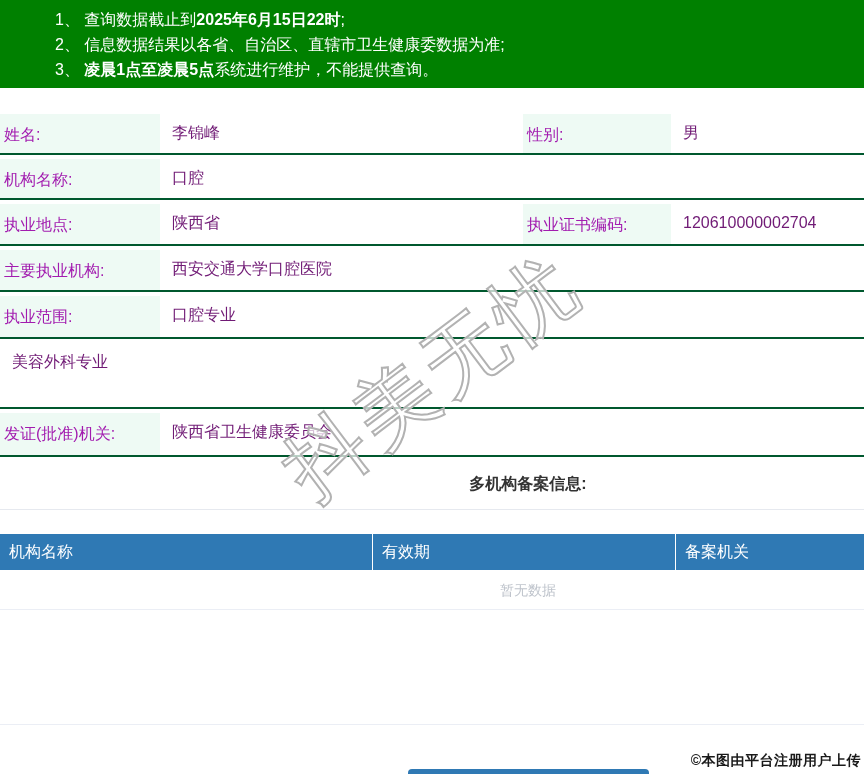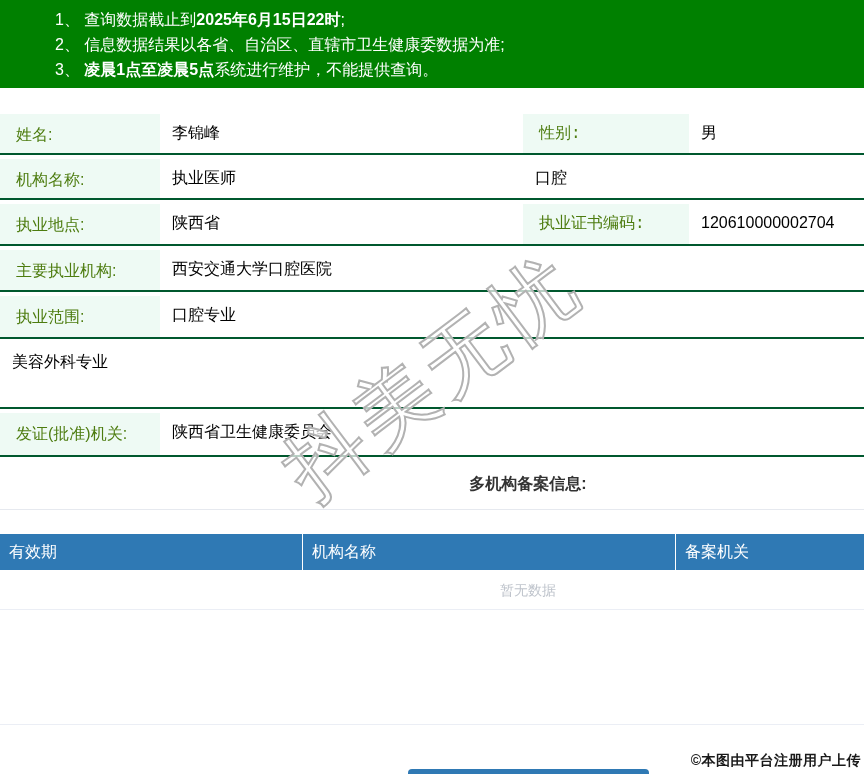--- a/index.html
+++ b/index.html
@@ -16,26 +16,26 @@
   .notice-line { color:#fff; font-size:16px; line-height:25px; font-weight:normal; }
   .notice-line .seg-bold { font-weight:bold;margin-top:36px; }
 
   .gap-top { height:22px; }
 
   
   .ptable .prow { display:flex; border-bottom:2px solid #00582e; }
   .prow.h45 { height:45px; } .prow.h46 { height:46px; }
   .prow.h47 { height:47px; } .prow.h48 { height:48px; } .prow.h70 { height:70px; }
   .lbl {
-    background:#eefaf4; margin-top:4px; padding:9px 28px 0 16px;
-    font-size:16px; line-height:23px; color:#4d7c0f;
+    background:#eefaf4; margin-top:4px; padding:9px 28px 0 4px;
+    font-size:16px; line-height:23px; color:#a21caf;
   }
   .lbl1 { width:160px; }
-  .lbl2 { width:166px;font-family:Liberation Mono, monospace; }
-  .val  { padding:13px 0 0 12px; font-size:16px; line-height:20px; color:#000000; }
+  .lbl2 { width:148px; }
+  .val  { padding:13px 0 0 12px; font-size:16px; line-height:20px; color:#701a75; }
   .val1 { width:363px; }
   .valwide, .val2 { flex:1; }
 
   
   .section-title {
     height:53px; padding-top:17px; text-align:center;
     font-size:16px; font-weight:bold; color:#333;
     border-bottom:1px solid #e6e9ef;
   }
   .gap-mid { height:24px; }
@@ -90,21 +90,20 @@
 
     <div class="ptable">
       <div class="prow h45">
         <div class="lbl lbl1">姓名:</div>
         <div class="val val1">李锦峰</div>
         <div class="lbl lbl2">性别:</div>
         <div class="val val2">男</div>
       </div>
       <div class="prow h45">
         <div class="lbl lbl1">机构名称:</div>
-        <div class="val val1">执业医师</div>
         <div class="val val2">口腔</div>
       </div>
       <div class="prow h46">
         <div class="lbl lbl1">执业地点:</div>
         <div class="val val1">陕西省</div>
         <div class="lbl lbl2">执业证书编码:</div>
         <div class="val val2">120610000002704</div>
       </div>
       <div class="prow h46">
         <div class="lbl lbl1">主要执业机构:</div>
@@ -121,22 +120,22 @@
         <div class="lbl lbl1">发证(批准)机关:</div>
         <div class="val valwide">陕西省卫生健康委员会</div>
       </div>
     </div>
 
     <div class="section-title">多机构备案信息:</div>
 
     <div class="gap-mid"></div>
 
     <div class="thead">
+      <div class="th th1">机构名称</div>
       <div class="th th2">有效期</div>
-      <div class="th th1">机构名称</div>
       <div class="th th3">备案机关</div>
     </div>
     <div class="empty-row">暂无数据</div>
     <div class="spacer"></div>
 
     <div class="btn-row">
       <button class="close-btn">【关闭窗口】</button>
     </div>
 
   </div>

